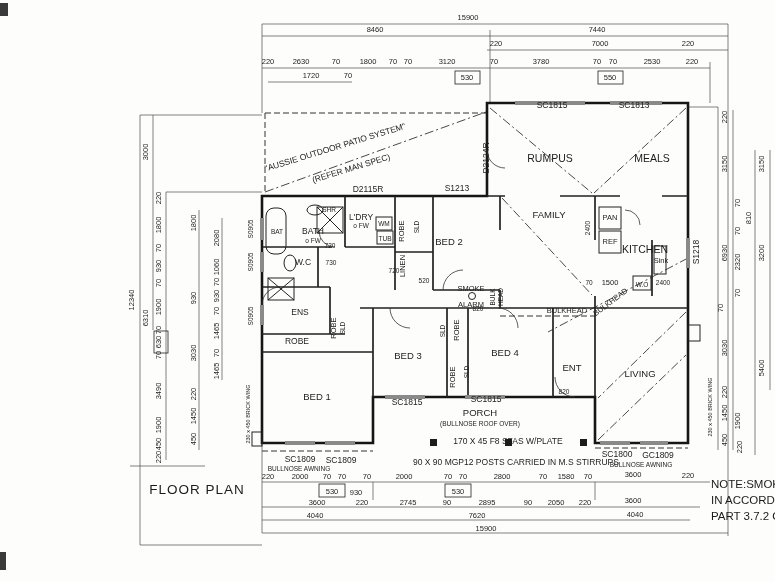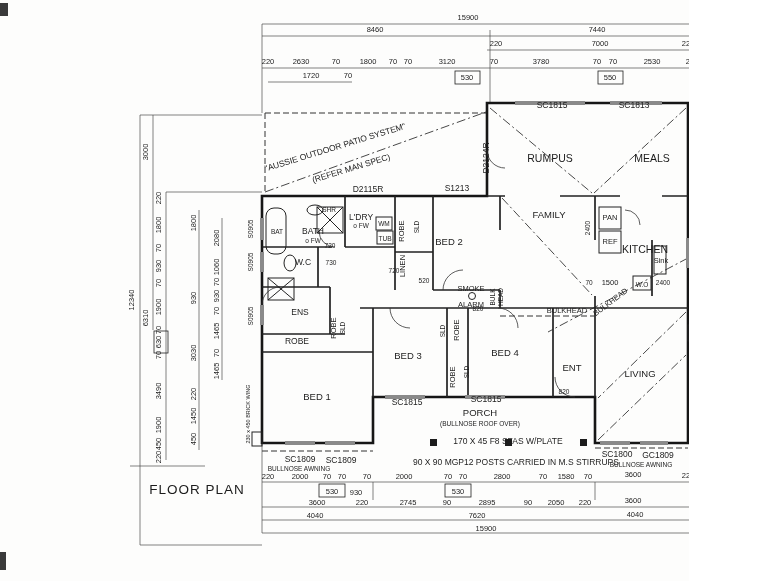--- a/index.html
+++ b/index.html
@@ -1,16 +1,16 @@
 <!DOCTYPE html>
 <html><head>
 <meta charset="utf-8">
 <style>
   html,body{margin:0;padding:0;background:#ffffff;}
-  .page{position:relative;width:689px;height:581px;background:#fdfdfc;overflow:hidden;
+  .page{position:relative;width:775px;height:581px;background:#fdfdfc;overflow:hidden;
         font-family:"Liberation Sans", sans-serif;}
   svg{position:absolute;left:0;top:0;}
   text{fill:#1c1c1c;font-family:"Liberation Sans", sans-serif;}
   .d{text-anchor:middle;}
   .s{text-anchor:start;}
   .t5{font-size:5.5px}.t6{font-size:6.5px}.t7{font-size:7.5px}.t8{font-size:8.5px}
   .t9{font-size:9.5px}.t10{font-size:10.5px}.t11{font-size:11.5px}.t13{font-size:13.5px;letter-spacing:1px}
   .wall{stroke:#161616;stroke-width:2.6;fill:none;}
   .iwall{stroke:#222;stroke-width:1.7;fill:none;}
   .thin{stroke:#4a4a4a;stroke-width:.7;fill:none;}

